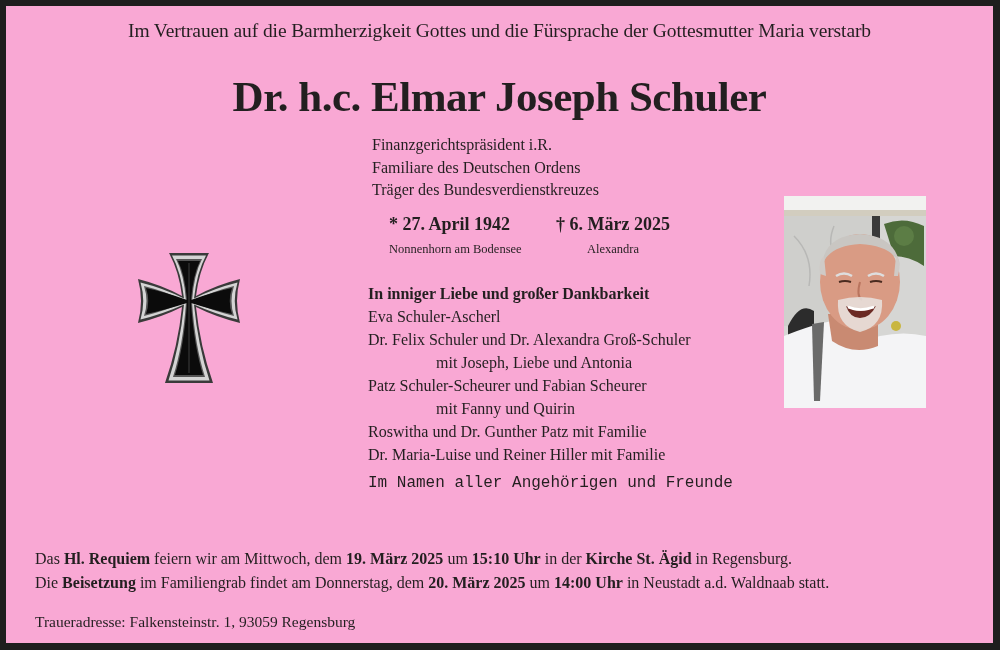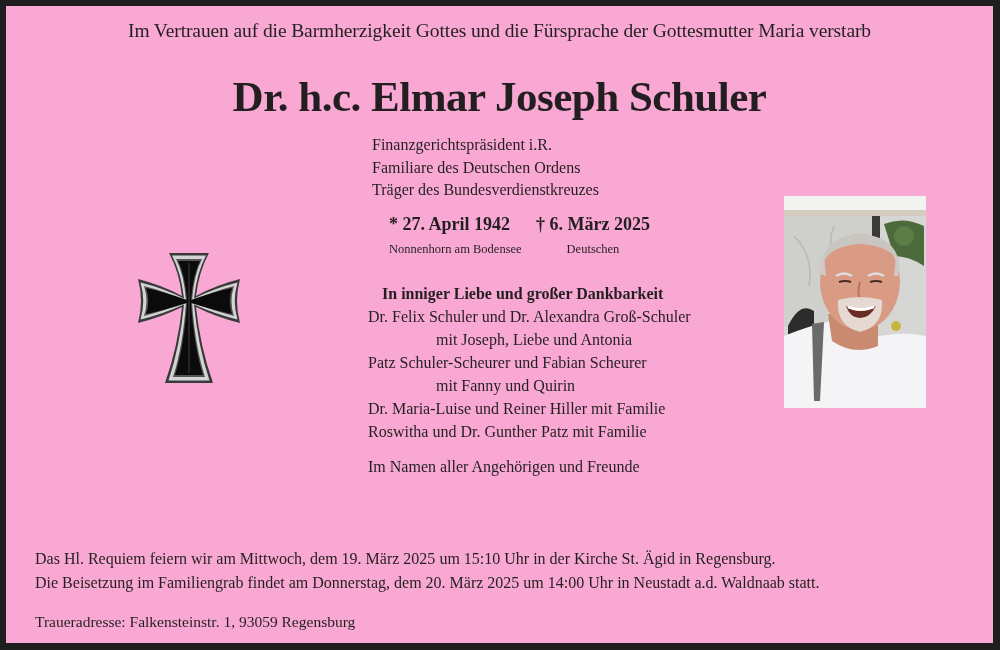--- a/index.html
+++ b/index.html
@@ -26,38 +26,38 @@
   .name {
     left: 0; right: 0; top: 66px;
     text-align: center;
     font-size: 43px;
     font-weight: bold;
     letter-spacing: -0.5px;
   }
   .titles { left: 366px; top: 128px; font-size: 16px; line-height: 22.5px; }
   .titles div { white-space: nowrap; }
   .birth { left: 356px; top: 207px; margin-left: 27px; }
-  .death { left: 530px; top: 207px; }
+  .death { left: 550px; top: 207px; }
   .date-main { font-size: 18px; font-weight: bold; line-height: 22px; }
   .date-place { font-size: 12.5px; line-height: 16px; margin-top: 6px; text-align: center; }
   .cross { left: 130px; top: 245px; width: 106px; height: 134px; }
   .photo {
     left: 778px; top: 190px; width: 142px; height: 212px;
     overflow: hidden;
     background: linear-gradient(180deg, #f4f4f2 0%, #ecebe6 8%, #d9d6cd 9%, #d8d8d8 30%, #cfcfcf 60%, #e8e9ef 100%);
   }
   .family { left: 362px; top: 276px; font-size: 16px; line-height: 23px; }
   .family div { white-space: nowrap; }
-  .family .head { font-weight: bold; margin-left: 14px; }
+  .family .head { font-weight: bold; }
   .family .indent { padding-left: 68px; }
-  .family .closing { margin-top: 12px; }
+  .family .closing { margin-top: 6px; font-family: Liberation Mono, monospace; }
   .bottom { left: 29px; top: 541px; font-size: 16px; line-height: 23.5px; }
   .bottom div { white-space: nowrap; }
   .bottom .addr { margin-top: 16px; font-size: 15.5px; }
-  b { font-weight: normal; }
+  b { font-weight: bold; }
 </style>
 </head>
 <body>
 
 <div class="page">
 
   <div class="abs intro">Im Vertrauen auf die Barmherzigkeit Gottes und die Fürsprache der Gottesmutter Maria verstarb</div>
 
   <div class="abs name">Dr. h.c. Elmar Joseph Schuler</div>
 
@@ -73,21 +73,21 @@
       <span>27. April 1942</span>
     </div>
     <div class="date-place">Nonnenhorn am Bodensee</div>
   </div>
 
   <div class="abs death">
     <div class="date-main">
       <span>†</span>
       <span>6. März 2025</span>
     </div>
-    <div class="date-place">Deutschen</div>
+    <div class="date-place">Alexandra</div>
   </div>
 
   <div class="abs cross">
     <svg width="106" height="134" viewBox="0 0 106 134" xmlns="http://www.w3.org/2000/svg">
 
       <path d="M33 2 L73 2 Q63 20 60 45 Q80 34 104 28 Q98 50 104 72 Q80 66 60 56 Q64 95 77 132 L29 132 Q42 95 46 56 Q26 66 2 72 Q8 50 2 28 Q26 34 46 45 Q43 20 33 2 Z" fill="#3a3a3a"></path>
 
       <path d="M36 4.5 L70 4.5 Q61 21 58 47.5 Q79 37 101.5 31.5 Q96 50 101.5 68.5 Q79 63 58 53.5 Q62 95 73.5 129.5 L32.5 129.5 Q44 95 48 53.5 Q27 63 4.5 68.5 Q10 50 4.5 31.5 Q27 37 48 47.5 Q45 21 36 4.5 Z" fill="#d4d4d4"></path>
 
       <path d="M40 8 L66 8 Q58 23 56 50 Q78 40 98 35 Q93 50 98 65 Q78 60 56 51 Q59 95 69 126 L37 126 Q47 95 50 51 Q28 60 8 65 Q13 50 8 35 Q28 40 50 50 Q48 23 40 8 Z" fill="#555555"></path>
@@ -128,26 +128,27 @@
       <path d="M76 86 Q72 100 78 104" stroke="#b9745e" stroke-width="2" fill="none"></path>
 
       <path d="M54 104 Q76 98 98 104 Q100 130 76 136 Q52 130 54 104 Z" fill="#e8e3df" opacity="0.85"></path>
       <path d="M62 110 Q76 120 92 110 Q86 122 76 122 Q66 122 62 110 Z" fill="#6b2a24"></path>
       <path d="M64 111 Q76 116 90 111" stroke="#ffffff" stroke-width="2.5" fill="none"></path>
     </svg>
   </div>
 
   <div class="abs family">
     <div class="head">In inniger Liebe und großer Dankbarkeit</div>
+    <div>Eva Schuler-Ascherl</div>
     <div>Dr. Felix Schuler und Dr. Alexandra Groß-Schuler</div>
     <div class="indent">mit Joseph, Liebe und Antonia</div>
     <div>Patz Schuler-Scheurer und Fabian Scheurer</div>
     <div class="indent">mit Fanny und Quirin</div>
+    <div>Roswitha und Dr. Gunther Patz mit Familie</div>
     <div>Dr. Maria-Luise und Reiner Hiller mit Familie</div>
-    <div>Roswitha und Dr. Gunther Patz mit Familie</div>
     <div class="closing">Im Namen aller Angehörigen und Freunde</div>
   </div>
 
   <div class="abs bottom">
     <div><span>Das </span><b>Hl. Requiem</b><span> feiern wir am Mittwoch, dem </span><b>19. März 2025</b><span> um </span><b>15:10 Uhr</b><span> in der </span><b>Kirche St. Ägid</b><span> in Regensburg.</span></div>
     <div><span>Die </span><b>Beisetzung</b><span> im Familiengrab findet am Donnerstag, dem </span><b>20. März 2025</b><span> um </span><b>14:00 Uhr</b><span> in Neustadt a.d. Waldnaab statt.</span></div>
     <div class="addr">Traueradresse: Falkensteinstr. 1, 93059 Regensburg</div>
   </div>
 
 </div>

